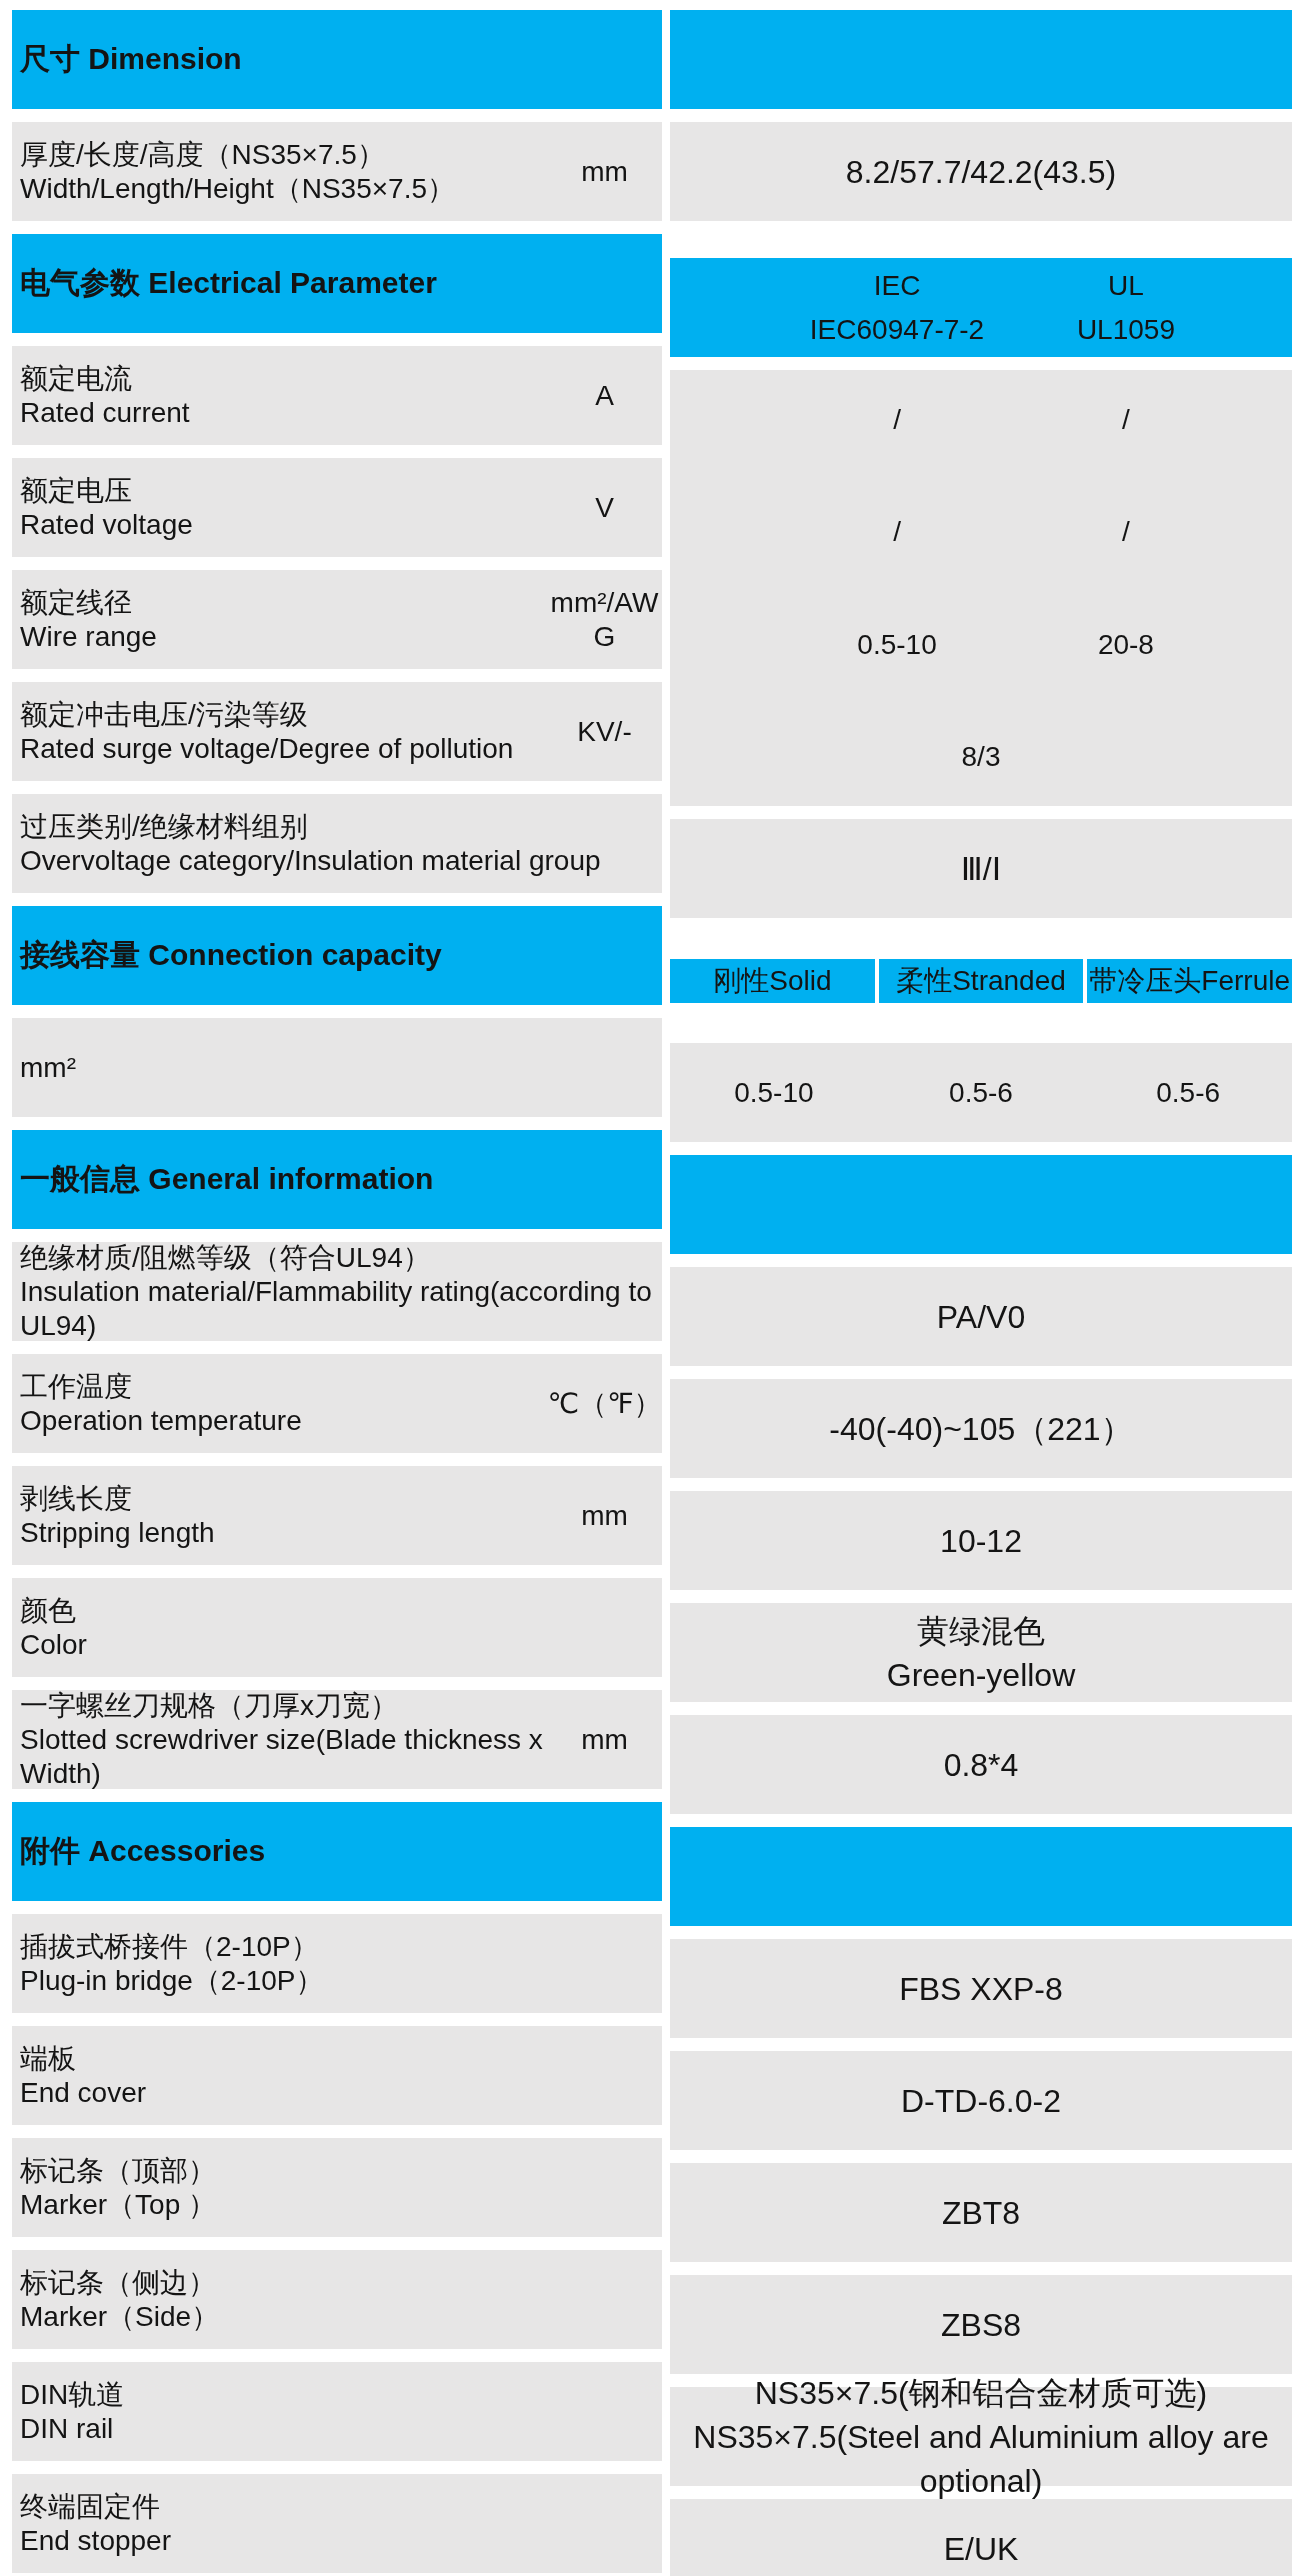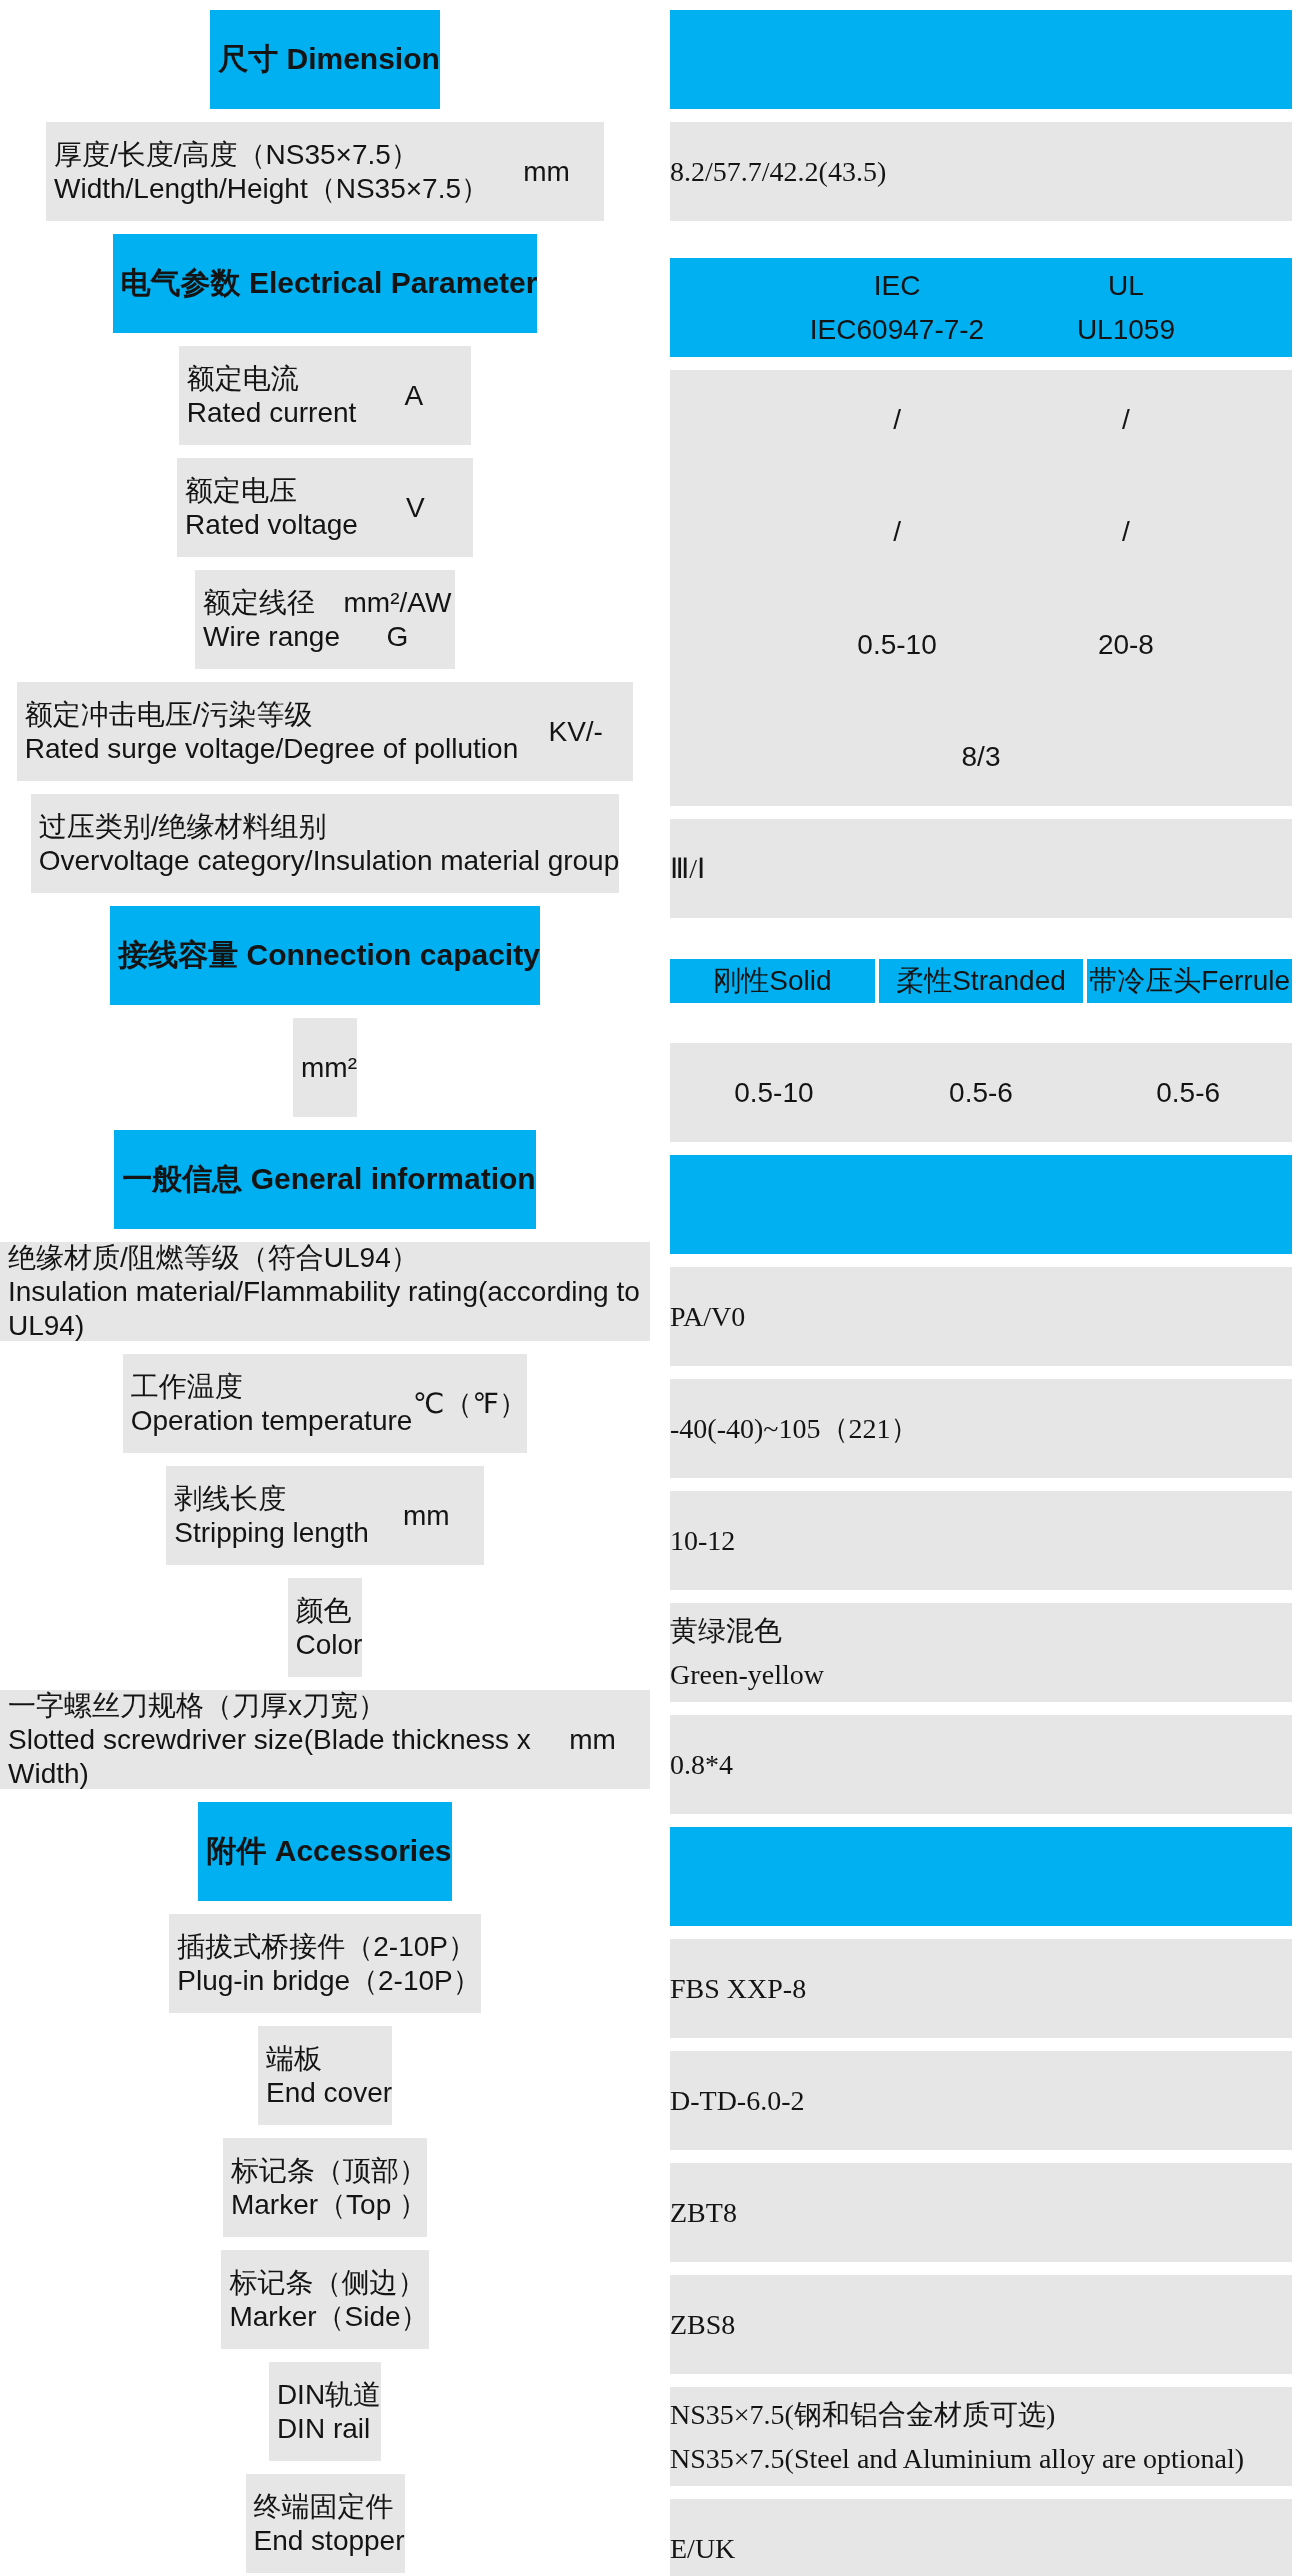--- a/index.html
+++ b/index.html
@@ -2,34 +2,34 @@
 <html><head>
 <meta charset="utf-8">
 <style>
   html,body{margin:0;padding:0;background:#ffffff;}
   .page{
     position:relative;width:1299px;height:2576px;background:#ffffff;
     font-family:"Liberation Sans","DejaVu Sans",sans-serif;color:#141414;
     overflow:hidden;
   }
   .col{position:absolute;top:10px;display:flex;flex-direction:column;gap:13px;}
-  .col-left{left:0;width:650px;align-items:center;}
+  .col-left{left:12px;width:650px;}
   .col-right{left:670px;width:622px;}
   .cell{
     background:#E7E6E6;height:99px;flex:none;position:relative;
     display:flex;align-items:center;
   }
   .hdr{background:#00B0F0;font-weight:bold;font-size:30px;}
   .hdr .title{padding-left:8px;}
   .lbl{flex:1;padding-left:8px;font-size:28px;line-height:34px;}
   .unit{
     width:115px;flex:none;text-align:center;font-size:28px;line-height:34px;
     word-break:break-all;
   }
-  .val{width:100%;text-align:left;font-size:28px;line-height:34px;font-family:Liberation Serif, serif;}
+  .val{width:100%;text-align:center;font-size:32px;line-height:34px;}
   .val.two{line-height:44px;}
   
   .merged{height:436px;display:block;}
   .strip{position:absolute;left:0;width:100%;height:99px;}
   .strip.s1{top:0;} .strip.s2{top:112px;} .strip.s3{top:225px;} .strip.s4{top:337px;}
   .pos{
     position:absolute;top:50%;transform:translate(-50%,-50%);
     text-align:center;font-size:28px;line-height:44px;white-space:nowrap;
   }
   .p2a{left:36.5%;} .p2b{left:73.3%;}

